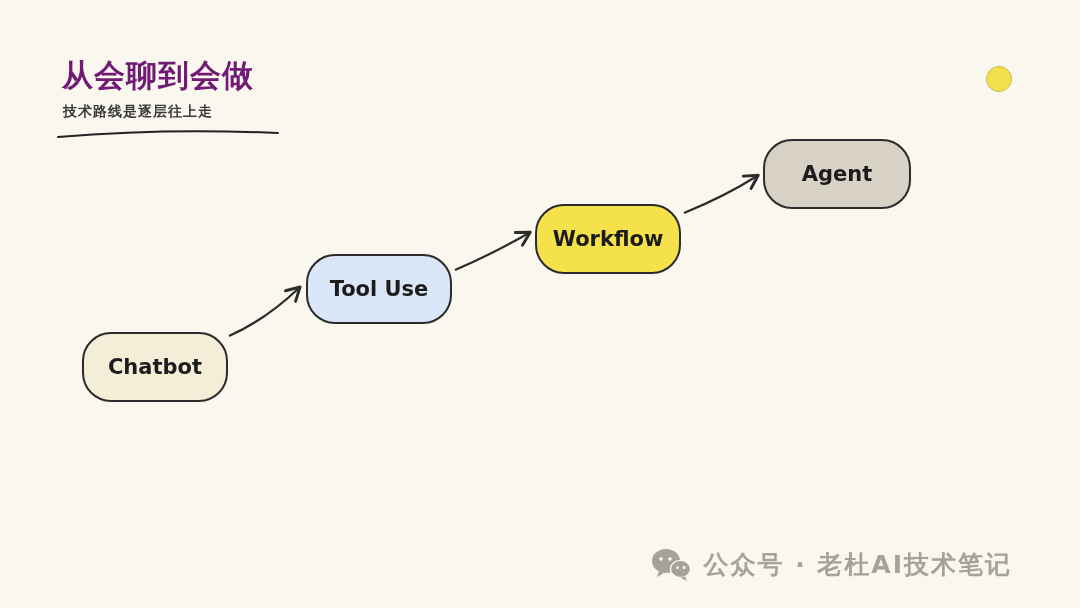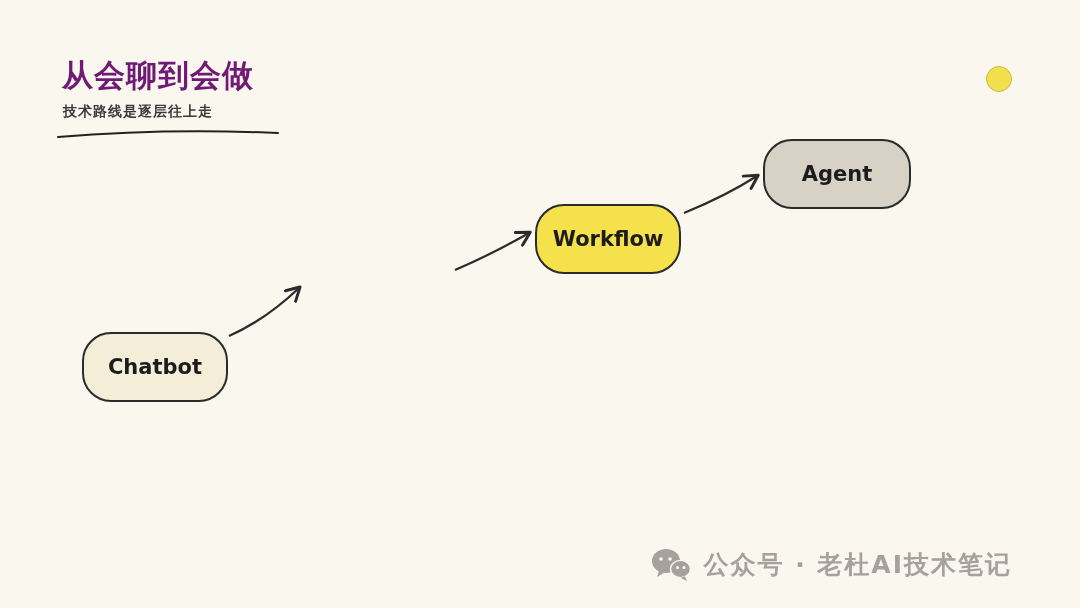--- a/index.html
+++ b/index.html
@@ -112,20 +112,23 @@
 
     <path d="M 455 270 C 483 258 508 245 529 233" fill="none" stroke="#2b2b2b" stroke-width="2.2" marker-end="url(#arrowhead)"></path>
 
     <path d="M 684 213 C 711 202 735 190 757 176" fill="none" stroke="#2b2b2b" stroke-width="2.2" marker-end="url(#arrowhead)"></path>
   </svg>
 
   <div class="node node-chatbot" style="background-color: rgb(244, 238, 217);">
     <span>Chatbot</span>
   </div>
 
+  <div class="node node-tooluse" style="background-color: rgb(218, 231, 248);">
+    <span>Tool Use</span>
+  </div>
 
   <div class="node node-workflow" style="background-color: rgb(245, 225, 75);">
     <span>Workflow</span>
   </div>
 
   <div class="node node-agent" style="background-color: rgb(216, 209, 198);">
     <span>Agent</span>
   </div>
 
   <div class="footer">

